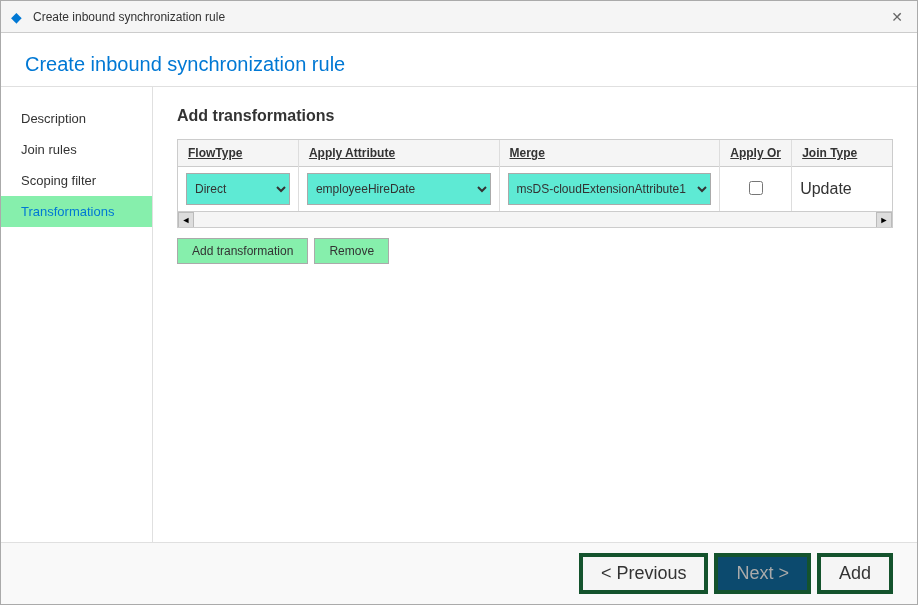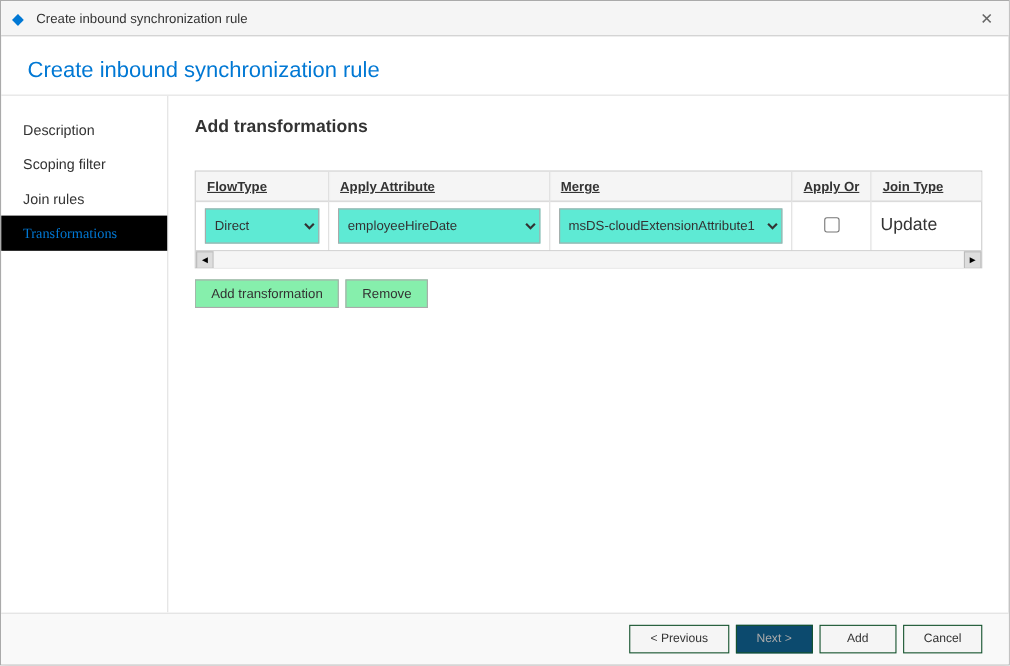--- a/index.html
+++ b/index.html
@@ -80,35 +80,34 @@
       padding: 16px 0;
       border-right: 1px solid #e0e0e0;
     }
     .sidebar-item {
       padding: 8px 20px;
       cursor: pointer;
       color: #333;
       font-size: 13px;
     }
     .sidebar-item.active {
-      background: #000000;
+      background: #86efac;
       color: #0078d4;
       font-weight: 500;
-      font-family: Liberation Serif, serif;
     }
     .right-panel {
       flex: 1;
       padding: 20px 24px;
       overflow: auto;
     }
     .section-title {
       font-size: 16px;
       font-weight: 600;
       color: #333;
-      margin-bottom: 30px;
+      margin-bottom: 14px;
     }
     .table-wrapper {
       border: 1px solid #ccc;
       overflow-x: auto;
       margin-bottom: 10px;
     }
     table {
       border-collapse: collapse;
       width: 100%;
       min-width: 650px;
@@ -197,26 +196,27 @@
     .footer {
       padding: 10px 24px;
       border-top: 1px solid #e0e0e0;
       display: flex;
       justify-content: flex-end;
       gap: 6px;
       background: #f9f9f9;
     }
     .footer-btn {
       padding: 6px 18px;
-      border: 1px solid #14532d;
+      border: 4px solid #14532d;
       background: #f5f5f5;
       cursor: pointer;
-      font-size: 11px;
+      font-size: 18px;
       color: #333;
       min-width: 70px;
+      text-align: right;
     }
     .footer-btn.disabled {
       color: #aaa;
       cursor: default;
       background: #0c4a6e;
     }
   </style>
 </head>
 <body>
 
@@ -233,22 +233,22 @@
   <div class="content">
 
     <div class="page-header">
       <h1 class="page-title">Create inbound synchronization rule</h1>
     </div>
 
     <div class="main-area">
 
       <nav class="sidebar">
         <div class="sidebar-item">Description</div>
+        <div class="sidebar-item">Join rules</div>
         <div class="sidebar-item">Scoping filter</div>
-        <div class="sidebar-item">Join rules</div>
         <div class="sidebar-item active">Transformations</div>
       </nav>
 
       <div class="right-panel">
         <div class="section-title">Add transformations</div>
 
         <div class="table-wrapper">
           <table>
             <thead>
               <tr>
@@ -300,15 +300,14 @@
           <button class="btn">Remove</button>
         </div>
       </div>
     </div>
   </div>
 
   <div class="footer">
     <button class="footer-btn">&lt; Previous</button>
     <button class="footer-btn disabled">Next &gt;</button>
     <button class="footer-btn">Add</button>
-    <button class="footer-btn">Cancel</button>
   </div>
 </div>
 
 </body></html>

